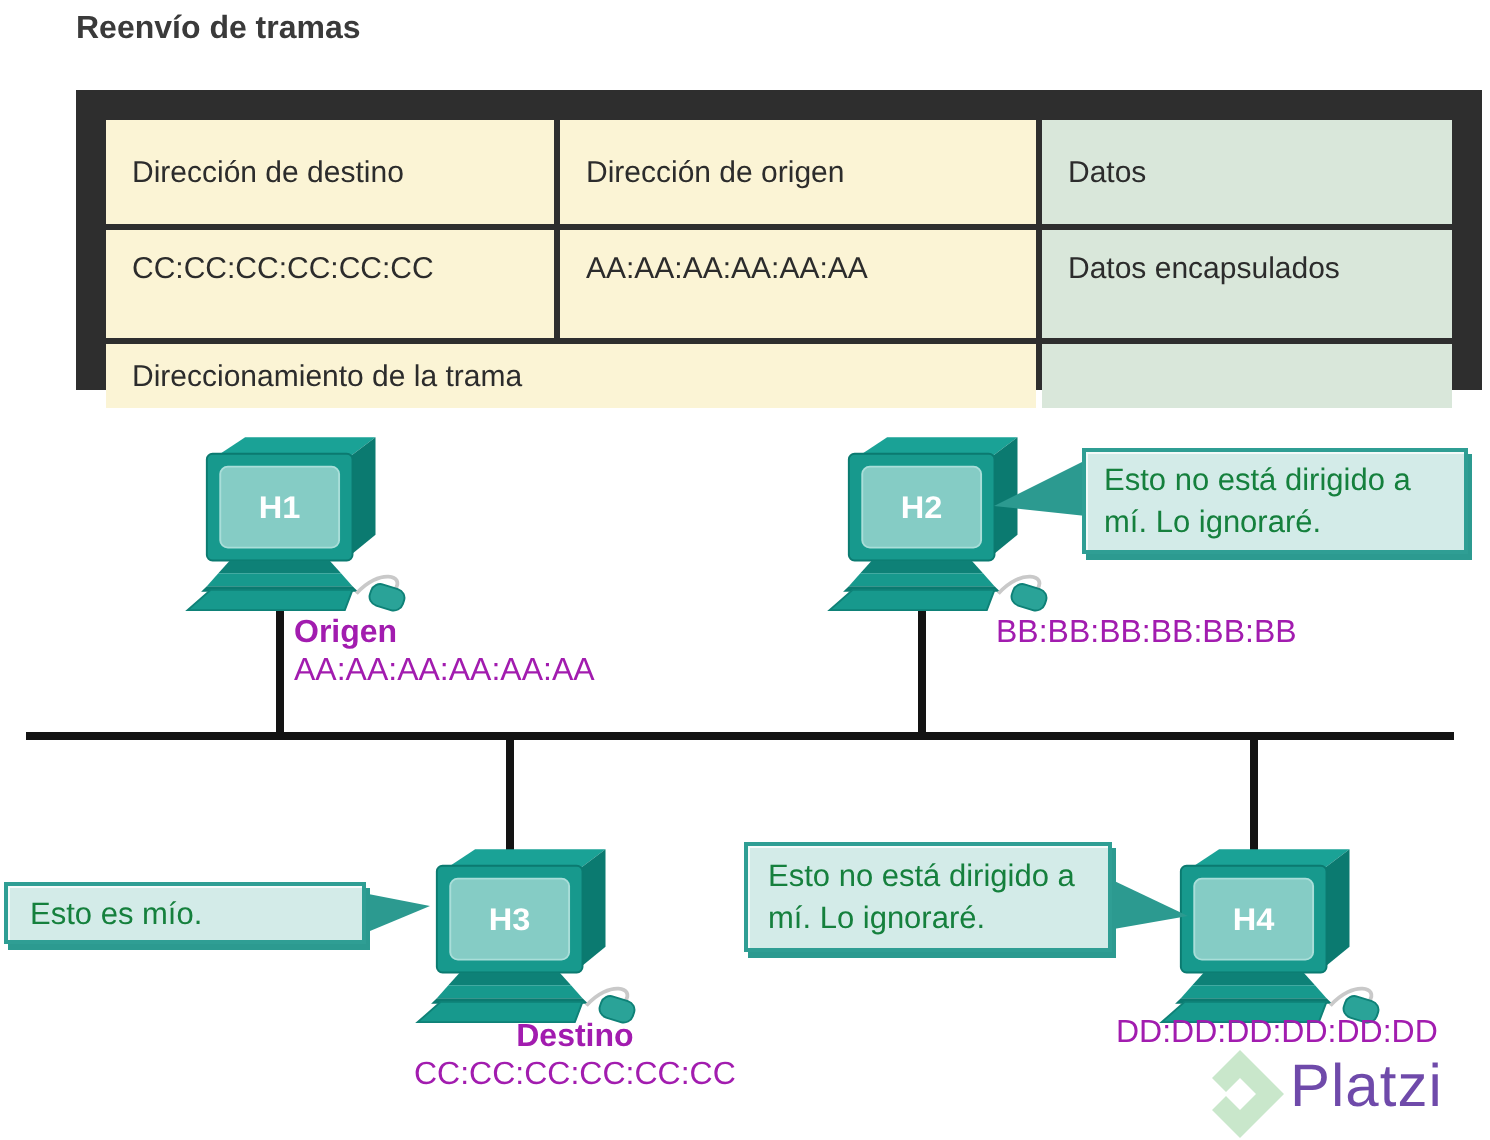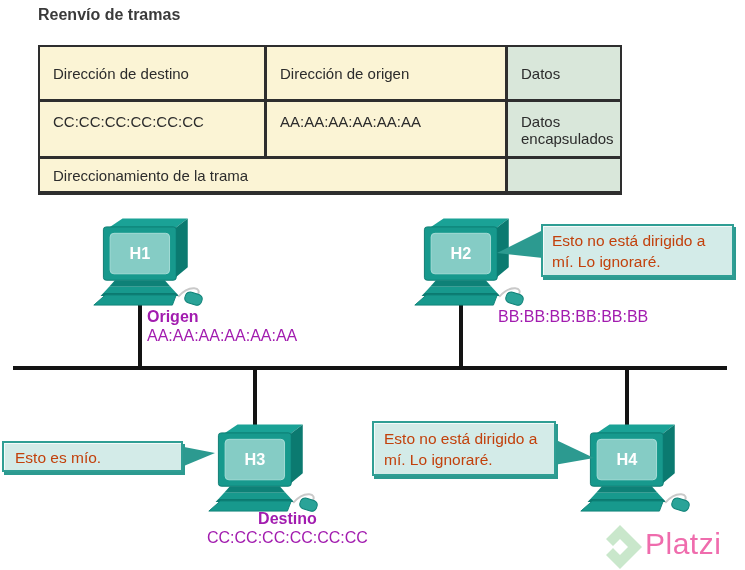--- a/index.html
+++ b/index.html
@@ -8,22 +8,22 @@
   .stage{position:relative;width:745px;height:570px;background:#ffffff;overflow:hidden;}
 
   
   .title{
     position:absolute;left:38px;top:6px;width:697px;
     text-align:left;font-size:16px;font-weight:bold;color:#3a3a3a;
   }
 
   
   .ftable{
-    position:absolute;left:38px;top:45px;width:584px;height:150px;
-    background:#2e2e2e;padding:2px;
+    position:absolute;left:38px;top:45px;width:703px;height:150px;
+    background:#2e2e2e;padding:15px;
     display:grid;grid-template-columns:224px 238px 1fr;grid-template-rows:52px 54px 32px;
     gap:3px;
   }
   .cell{font-size:15px;color:#2c2c2c;padding-left:13px;display:flex;align-items:center;}
   .cell.yellow{background:#fbf4d5;}
   .cell.green{background:#d9e7da;}
   .cell.top{align-items:flex-start;padding-top:11px;}
   .cell.span2{grid-column:1 / 3;}
 
   
@@ -32,27 +32,27 @@
 
   
   .host-icon{position:absolute;width:115px;height:92px;}
   .hlabel{position:absolute;font-size:16px;color:#a21caf;line-height:1.18;}
   .hlabel .role{font-weight:bold;}
 
   
   .bubble{
     position:absolute;background:#d3ebe8;border:2px solid #2f9e94;
     box-shadow:2px 3px 0 #2c9a90, inset 1px 1px 0 rgba(255,255,255,.75);
-    font-size:15.5px;color:#c2410c;line-height:1.38;z-index:3;
+    font-size:15.5px;color:#15803d;line-height:1.38;z-index:3;
   }
   .tail{position:absolute;z-index:2;}
 
   
   .wm-text{
-    position:absolute;left:645px;top:527px;font-size:30px;color:#ec4899;
+    position:absolute;left:645px;top:527px;font-size:30px;color:#4c1d95;
     letter-spacing:.5px;opacity:.8;
   }
   .wm-logo{position:absolute;left:597px;top:524px;opacity:.55;}
 </style>
 </head>
 <body>
 
 <div class="stage">
 
   <div class="title">Reenvío de tramas</div>
@@ -133,20 +133,23 @@
     <rect x="14" y="14" width="76" height="58" rx="3" fill="#17998d" stroke="#0b7a70"></rect>
     <rect x="21" y="21" width="62" height="44" rx="4" fill="#85ccc5" stroke="#a9ded9"></rect>
     <polygon points="26,72 78,72 84,79 20,79" fill="#0e8177"></polygon>
     <polygon points="20,79 84,79 90,86 14,86" fill="#17998d"></polygon>
     <polygon points="14,86 90,86 93,89 11,89" fill="#0b7a70"></polygon>
     <path d="M92,90 C 104,76 118,80 112,88" stroke="#c9c9c9" fill="none" stroke-width="2"></path>
     <polygon points="16,88 90,88 86,99 4,99" fill="#17998d" stroke="#0e8177"></polygon>
     <rect x="99" y="86" width="18" height="12" rx="5" transform="rotate(18 108 92)" fill="#2aa398" stroke="#0e8177"></rect>
     <text x="52" y="49" text-anchor="middle" font-size="17" font-weight="bold" fill="#ffffff" font-family="Liberation Sans, sans-serif">H4</text>
   </svg>
+  <div class="hlabel" style="left:558px;top:508px;">
+    <div>DD:DD:DD:DD:DD:DD</div>
+  </div>
 
   <svg class="tail" style="left:494px;top:227px;" width="52" height="36">
     <polygon points="49,3 49,31 3,26" fill="#2c9a90"></polygon>
   </svg>
   <div class="bubble" style="left:541px;top:224px;width:193px;height:53px;padding:4px 9px;">Esto no está dirigido a mí. Lo ignoraré.</div>
 
   <svg class="tail" style="left:176px;top:443px;" width="42" height="28">
     <polygon points="3,3 3,25 39,10" fill="#2c9a90"></polygon>
   </svg>
   <div class="bubble" style="left:2px;top:441px;width:181px;height:31px;padding:4px 11px;">Esto es mío.</div>

